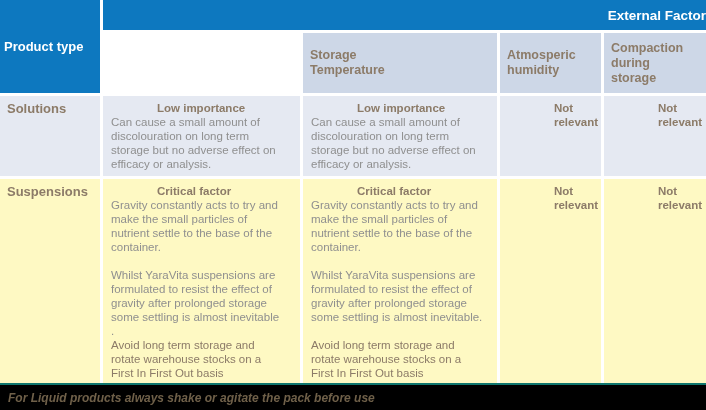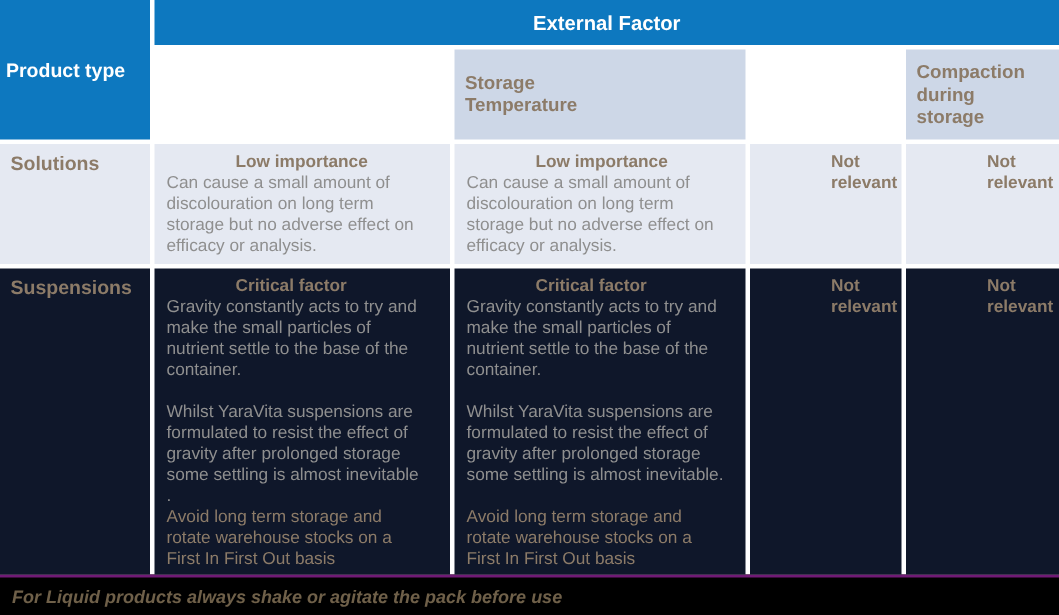--- a/index.html
+++ b/index.html
@@ -16,41 +16,41 @@
   }
   .cell { box-sizing:border-box; }
   .corner {
     grid-column:1; grid-row:1 / 3;
     background:#0d78bf; color:#ffffff; font-weight:bold; font-size:13px;
     display:flex; align-items:center; padding-left:4px;
   }
   .group {
     grid-column:2 / 6; grid-row:1;
     background:#0d78bf; color:#ffffff; font-weight:bold; font-size:13.5px;
-    display:flex; align-items:center; justify-content:center;
+    display:flex; align-items:center; justify-content:flex-end;
   }
   .colhead {
     grid-row:2;
     background:#cdd7e7; color:#8c7b68; font-weight:bold; font-size:12.5px;
     line-height:15px; display:flex; align-items:center; padding-left:7px;
     white-space:pre-line;
   }
   .rowlabel {
     font-weight:bold; color:#8c7b68; font-size:13px;
     padding:5px 22px 0 7px;
   }
   .light { background:#e5e9f2; }
-  .dark  { background:#0f172a; }
+  .dark  { background:#fef9c3; }
   .bodycell { padding:5px 8px; font-size:11.5px; line-height:14px; color:#8f8f8f; }
   .cell-title { display:block; font-weight:bold; color:#8c7b68;padding-left:46px; }
   .cell-body  { display:block; white-space:pre-line; }
   .cell-tail  { display:block; white-space:pre-line; font-weight:normal; color:#8c7b68; }
   .footer {
     height:27px; box-sizing:border-box; background:#000000;
-    border-top:2px solid #701a75;
+    border-top:2px solid #0f766e;
     color:#6f6049; font-style:italic; font-weight:bold; font-size:12px;
     display:flex; align-items:center; padding-left:8px;
   }
 </style>
 </head>
 <body>
 
 <div class="sheet">
 
   <div class="grid">
@@ -58,20 +58,24 @@
     <div class="cell corner">
       <span>Product type</span>
     </div>
     <div class="cell group">
       <span>External Factor</span>
     </div>
 
     <div class="cell colhead" style="grid-column:3">
       <span>Storage
 Temperature</span>
+    </div>
+    <div class="cell colhead" style="grid-column:4">
+      <span>Atmosperic
+humidity</span>
     </div>
     <div class="cell colhead" style="grid-column:5">
       <span>Compaction
 during
 storage</span>
     </div>
 
     <div class="cell rowlabel light" style="grid-column:1; grid-row:3">
       <span>Solutions</span>
     </div>

